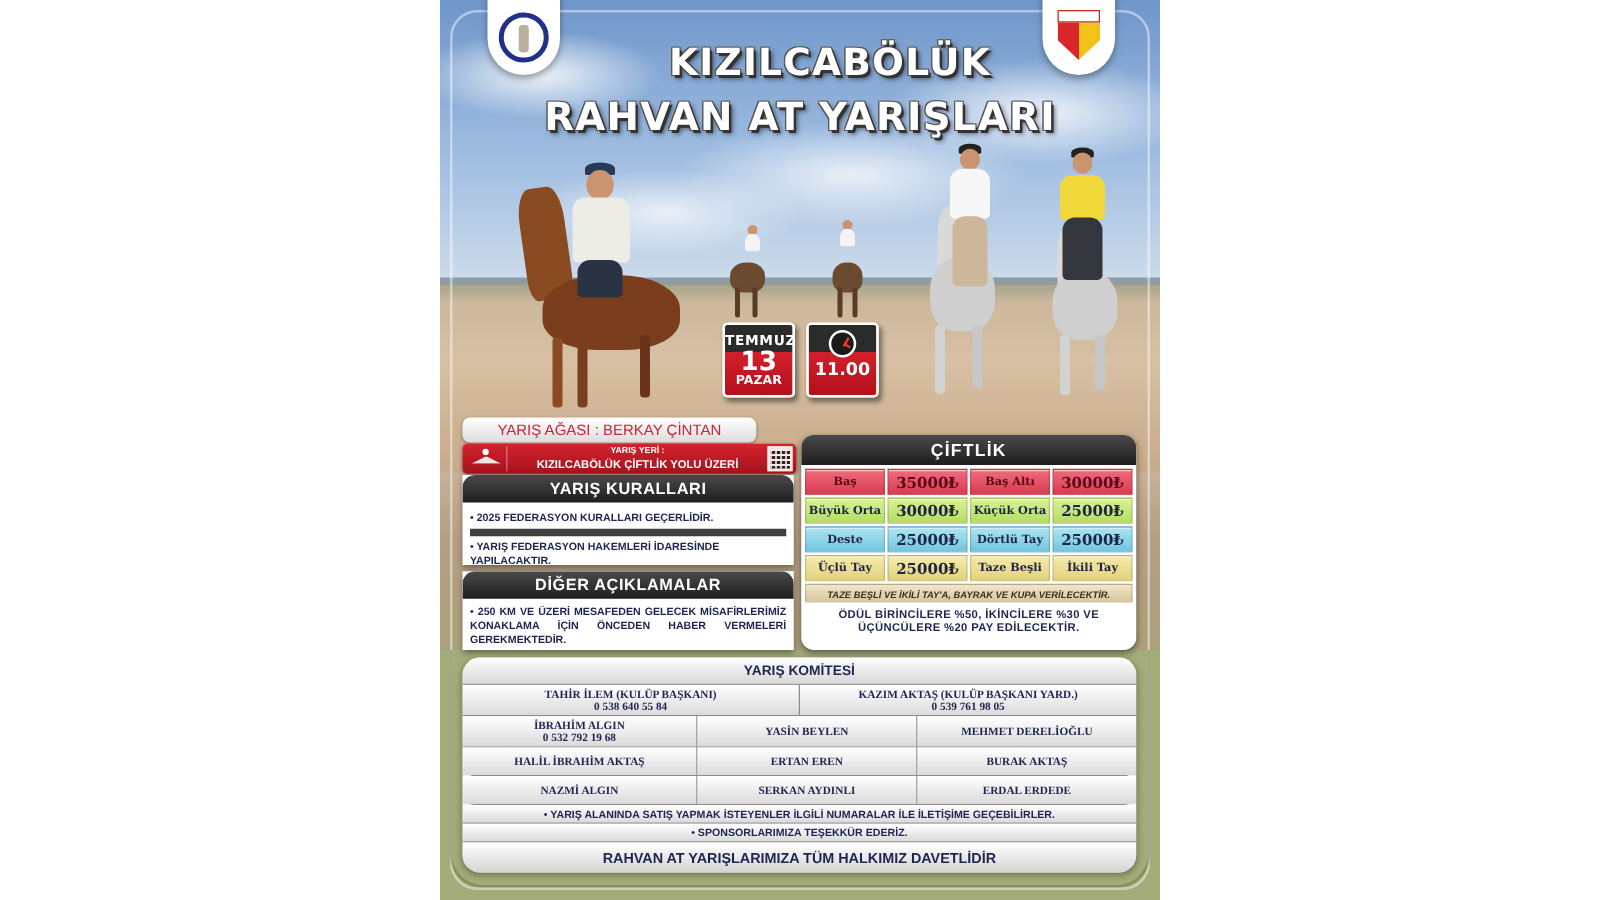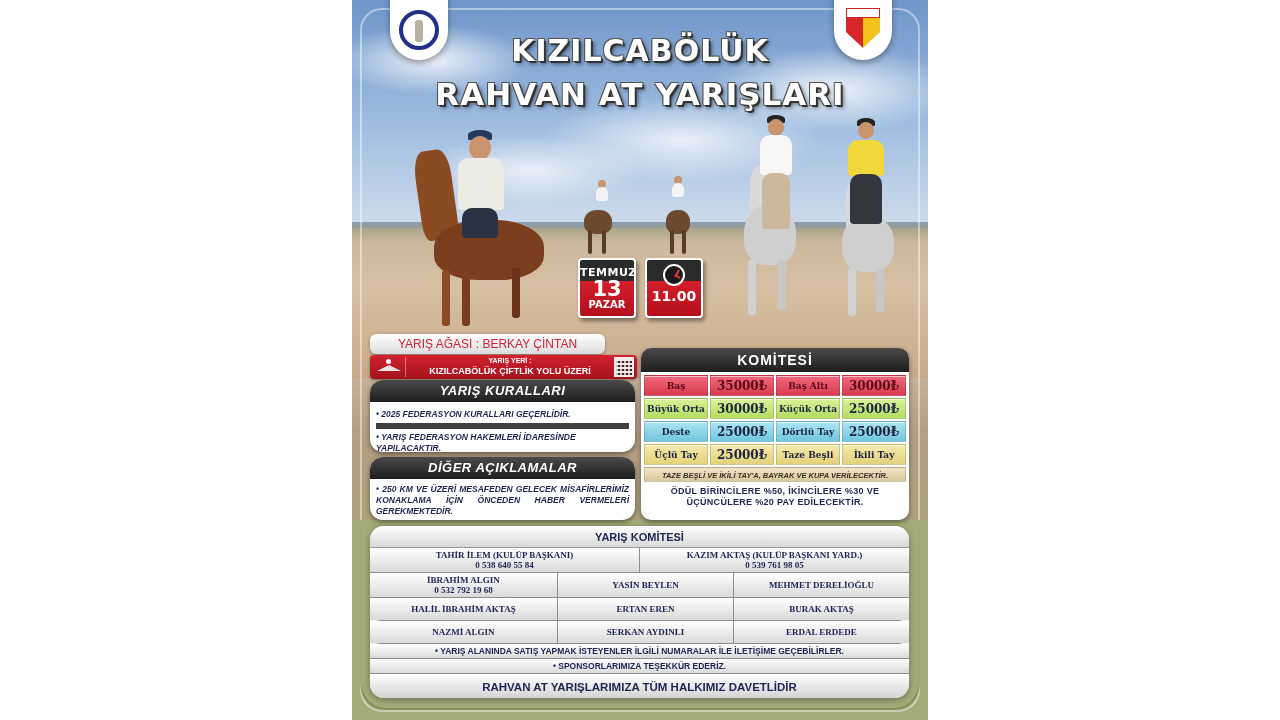--- a/index.html
+++ b/index.html
@@ -56,21 +56,21 @@
     clip-path: polygon(0 0, 100% 0, 100% 60%, 50% 100%, 0 60%);
   }
   .shield-top { position: absolute; left: 12px; top: 14px; width: 34px; height: 10px; background: #fff; border: 1px solid #c22; }
 
   
   .title { position: absolute; left: 0; width: 576px; text-align: center;
     font-family: "DejaVu Sans", sans-serif; font-weight: bold; color: #ffffff;
     letter-spacing: 1px;
     text-shadow: 2px 2px 0 #333, -1px -1px 0 #555, 1px -1px 0 #555, -1px 1px 0 #555, 3px 3px 4px rgba(0,0,0,0.5);
   }
-  .title-1 { top: 33px; font-size: 30px; }
+  .title-1 { top: 33px; font-size: 30px; margin-left: 24px; }
   .title-2 { top: 76px; font-size: 31px; }
 
   
   .cal { position: absolute; top: 258px; width: 58px; height: 60px; border-radius: 4px;
     background: linear-gradient(180deg, #2b2b2b 0%, #2b2b2b 38%, #d3202b 38%, #b3101c 100%);
     border: 2px solid #fff; box-shadow: 2px 3px 4px rgba(0,0,0,0.45); text-align: center; color: #fff;
     font-family: "DejaVu Sans", sans-serif; font-weight: bold;
   }
   .cal-date { left: 226px; }
   .cal-time { left: 293px; }
@@ -92,22 +92,22 @@
   .venue-icon::before { content: ""; position: absolute; left: 5px; top: 8px; width: 24px; height: 6px; background: #f5e6e6; clip-path: polygon(0 100%, 50% 0, 100% 100%); }
   .venue-icon::after { content: ""; position: absolute; left: 14px; top: 2px; width: 5px; height: 5px; border-radius: 50%; background: #fff; }
   .venue-label { position: absolute; left: 40px; top: 2px; width: 200px; text-align: center; color: #fff; font-size: 7px; font-weight: bold; }
   .venue-value { position: absolute; left: 40px; top: 11px; width: 200px; text-align: center; color: #fff; font-size: 9px; font-weight: bold; }
   .qr { position: absolute; right: 3px; top: 2px; width: 20px; height: 20px;
     background:
       repeating-linear-gradient(0deg, #222 0 2px, #fff 2px 4px),
       #fff; border: 2px solid #fff; opacity: 0.9; }
   .qr::after { content: ""; position: absolute; inset: 0; background: repeating-linear-gradient(90deg, rgba(255,255,255,0.8) 0 2px, transparent 2px 4px); }
 
-  .panel { position: absolute; left: 18px; width: 265px; background: #fff; border-radius: 13px;
-    box-shadow: 0 2px 5px rgba(0,0,0,0.45); overflow: hidden; font-style: italic; }
+  .panel { position: absolute; left: 18px; width: 265px; background: #fff; border-radius: 0;
+    box-shadow: 0 2px 5px rgba(0,0,0,0.45); overflow: hidden; }
   .panel-head { background: linear-gradient(180deg, #4a4a4a, #1e1e1e); color: #fff; text-align: center;
     font-weight: bold; font-size: 13px; height: 22px; line-height: 22px; letter-spacing: 0.5px; border-radius: 10px 10px 0 0; }
   .panel-body { padding: 4px 6px; font-size: 8.5px; font-weight: bold; color: #1f2550; line-height: 11px; }
   .rules { top: 380px; height: 72px; }
   .rules .panel-body .item { padding: 3px 0; }
   .rules .panel-body .item + .item { border-top: 6px solid #404040; }
   .notes { top: 457px; height: 63px; }
   .notes .panel-body { text-align: justify; padding-top: 5px; }
 
   
@@ -256,21 +256,21 @@
   </div>
 
   <div class="panel notes">
     <div class="panel-head">DİĞER AÇIKLAMALAR</div>
     <div class="panel-body">
       <div class="item">• 250 KM VE ÜZERİ MESAFEDEN GELECEK MİSAFİRLERİMİZ KONAKLAMA İÇİN ÖNCEDEN HABER VERMELERİ GEREKMEKTEDİR.</div>
     </div>
   </div>
 
   <div class="prizes">
-    <div class="prizes-head">KOMİTESİ</div>
+    <div class="prizes-head">ÇİFTLİK</div>
     <div class="prize-grid">
       <div class="cell c-red">Baş</div>
       <div class="cell val c-red">35000₺</div>
       <div class="cell c-red">Baş Altı</div>
       <div class="cell val c-red">30000₺</div>
 
       <div class="cell c-green">Büyük Orta</div>
       <div class="cell val c-green">30000₺</div>
       <div class="cell c-green">Küçük Orta</div>
       <div class="cell val c-green">25000₺</div>

